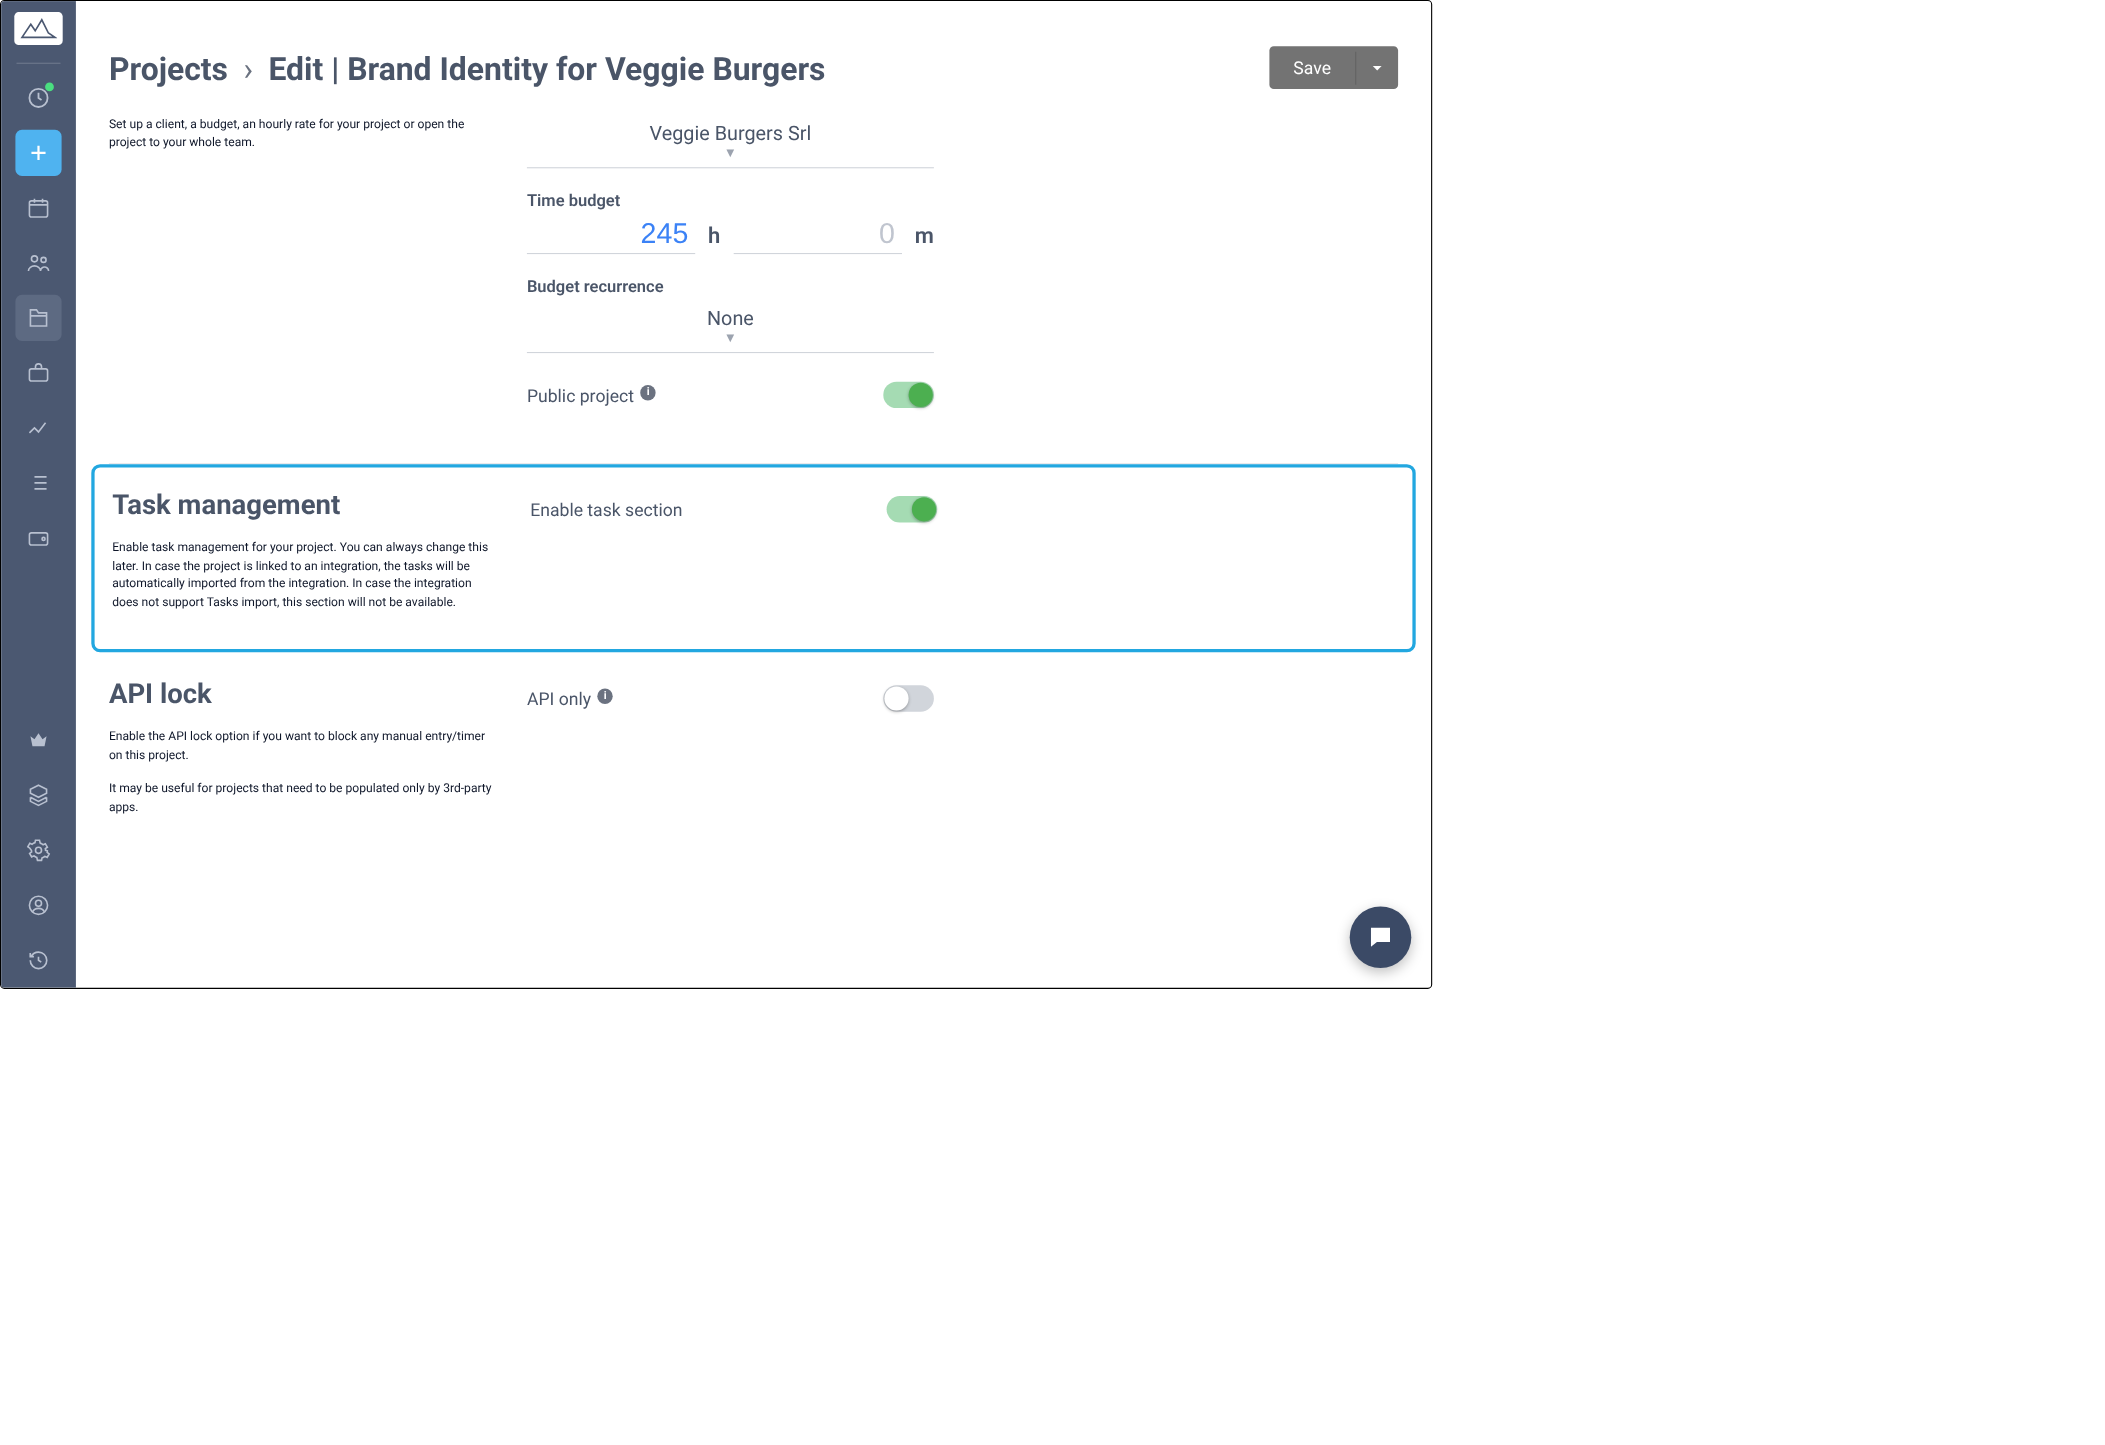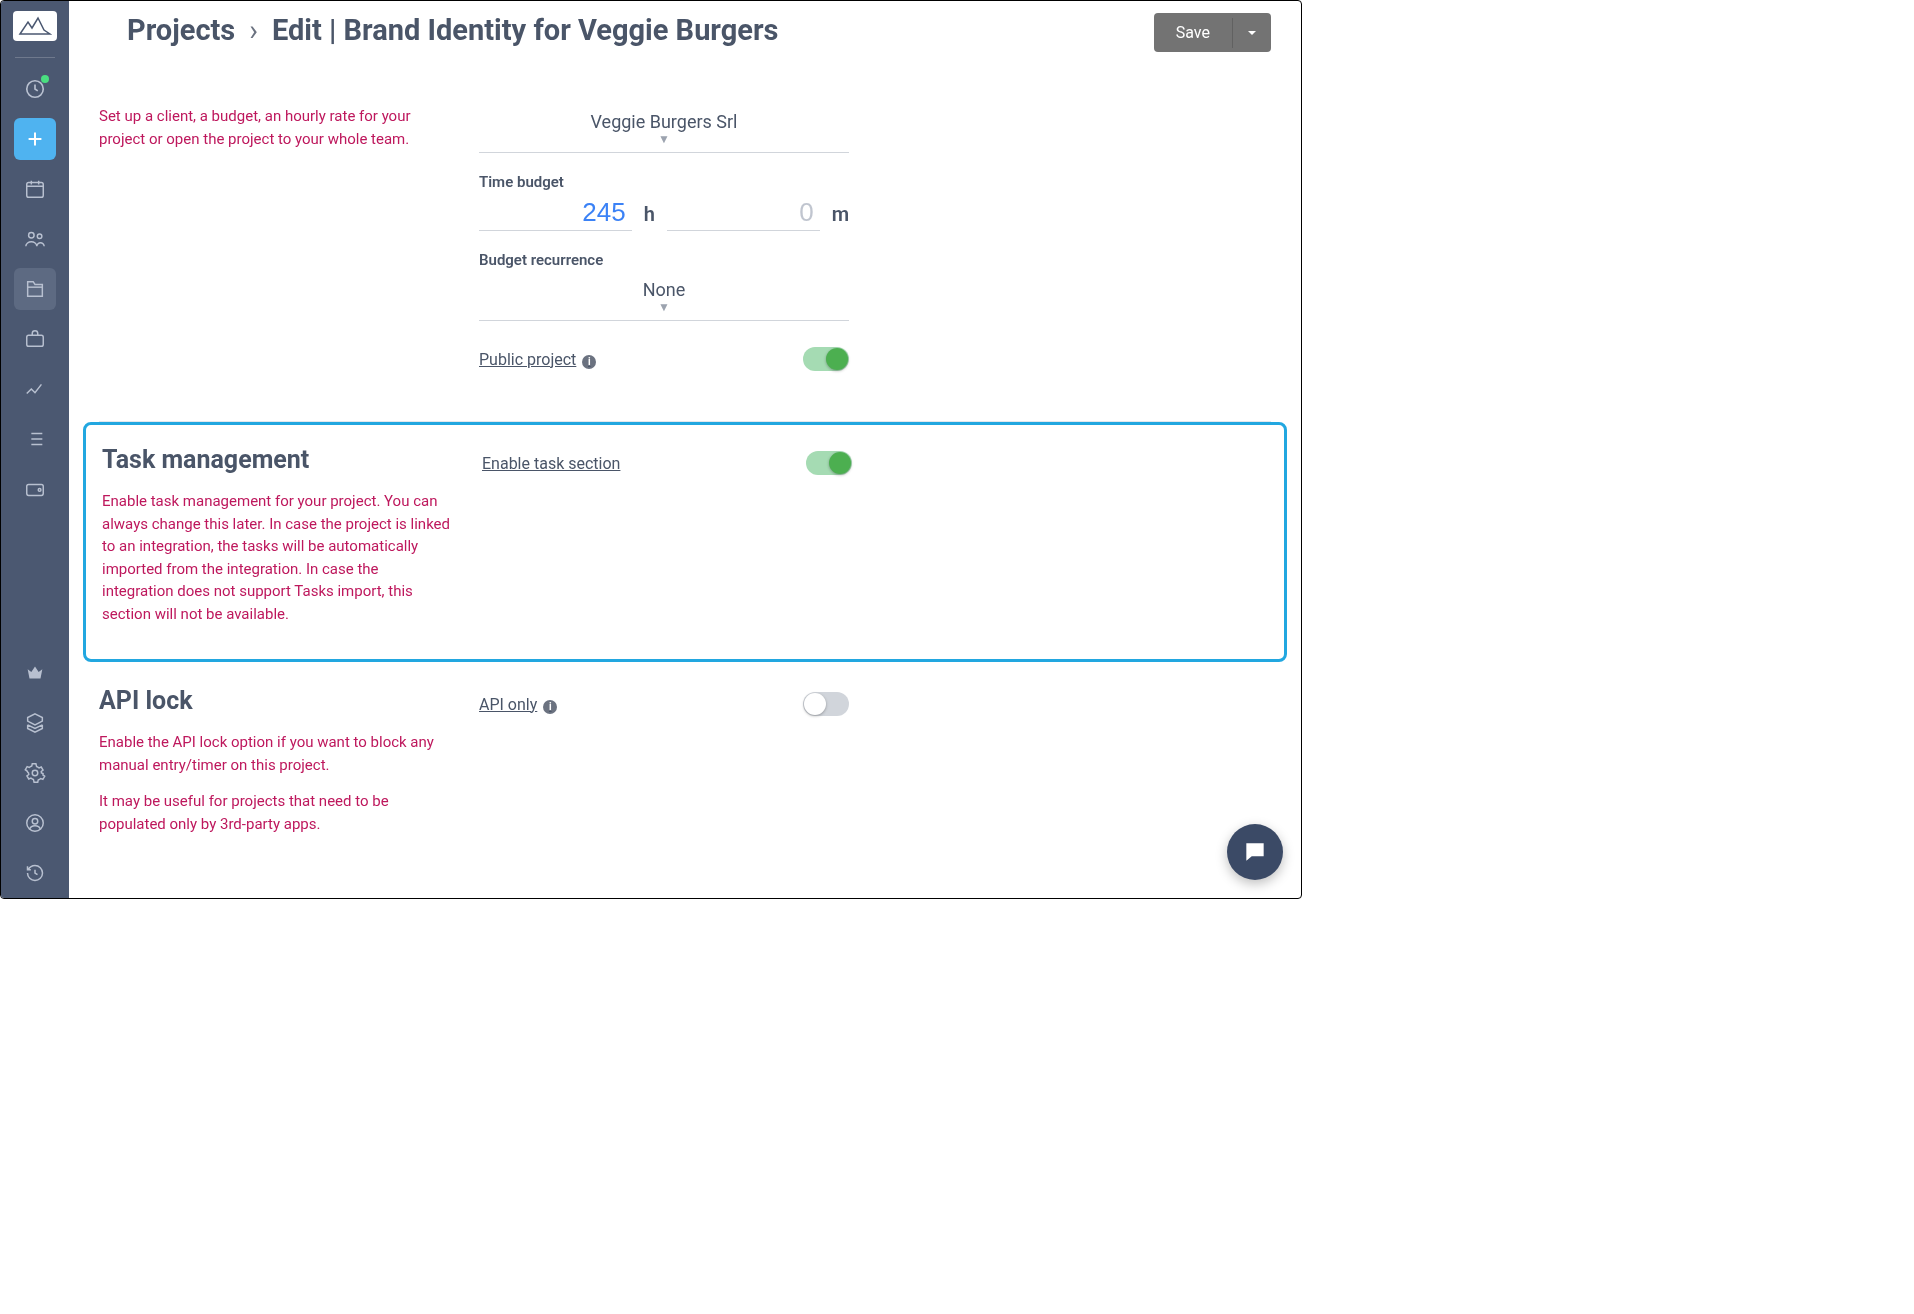--- a/index.html
+++ b/index.html
@@ -64,23 +64,22 @@
   border-radius: 50%;
 }
 .sidebar .spacer { flex: 1; }
 
 
 .header {
   position: absolute;
   left: 68px; right: 0; top: 0;
   height: 80px;
   display: flex;
-  align-items: flex-start;
-  padding: 12px 30px;
-  margin-left: 28px;
+  align-items: flex-end;
+  padding: 0 30px;
 }
 .breadcrumb {
   display: flex;
   align-items: center;
   gap: 14px;
   font-size: 29px;
   font-weight: 700;
   color: #4a5568;
 }
 .breadcrumb .chevron {
@@ -129,22 +128,22 @@
   width: 380px;
   padding-right: 30px;
 }
 .section .left h2 {
   font-size: 25px;
   font-weight: 700;
   color: #4a5568;
   margin-bottom: 16px;
 }
 .section .left p {
-  font-size: 15px;
-  color: #be185d;
+  font-size: 11px;
+  color: #0f172a;
   line-height: 1.5;
   margin-bottom: 14px;
 }
 .section .right {
   flex: 1;
   max-width: 370px;
 }
 
 .section.highlighted {
   border: 3px solid #22a7e0;
@@ -207,21 +206,21 @@
 }
 .time-input.placeholder { color: #c0c5cf; }
 .time-unit { font-size: 20px; font-weight: 600; color: #4a5568; }
 
 .toggle-row {
   display: flex;
   align-items: center;
   justify-content: space-between;
   padding: 6px 0;
 }
-.toggle-row .lbl { font-size: 16px; color: #4a5568; display:flex; align-items:flex-end; gap:6px;text-decoration:underline;}
+.toggle-row .lbl { font-size: 16px; color: #4a5568; display:flex; align-items:flex-start; gap:6px;}
 .toggle {
   width: 46px; height: 24px;
   background: #d1d5db;
   border-radius: 12px;
   position: relative;
   cursor: pointer;
 }
 .toggle .knob {
   position: absolute;
   top: 1px; left: 1px;

